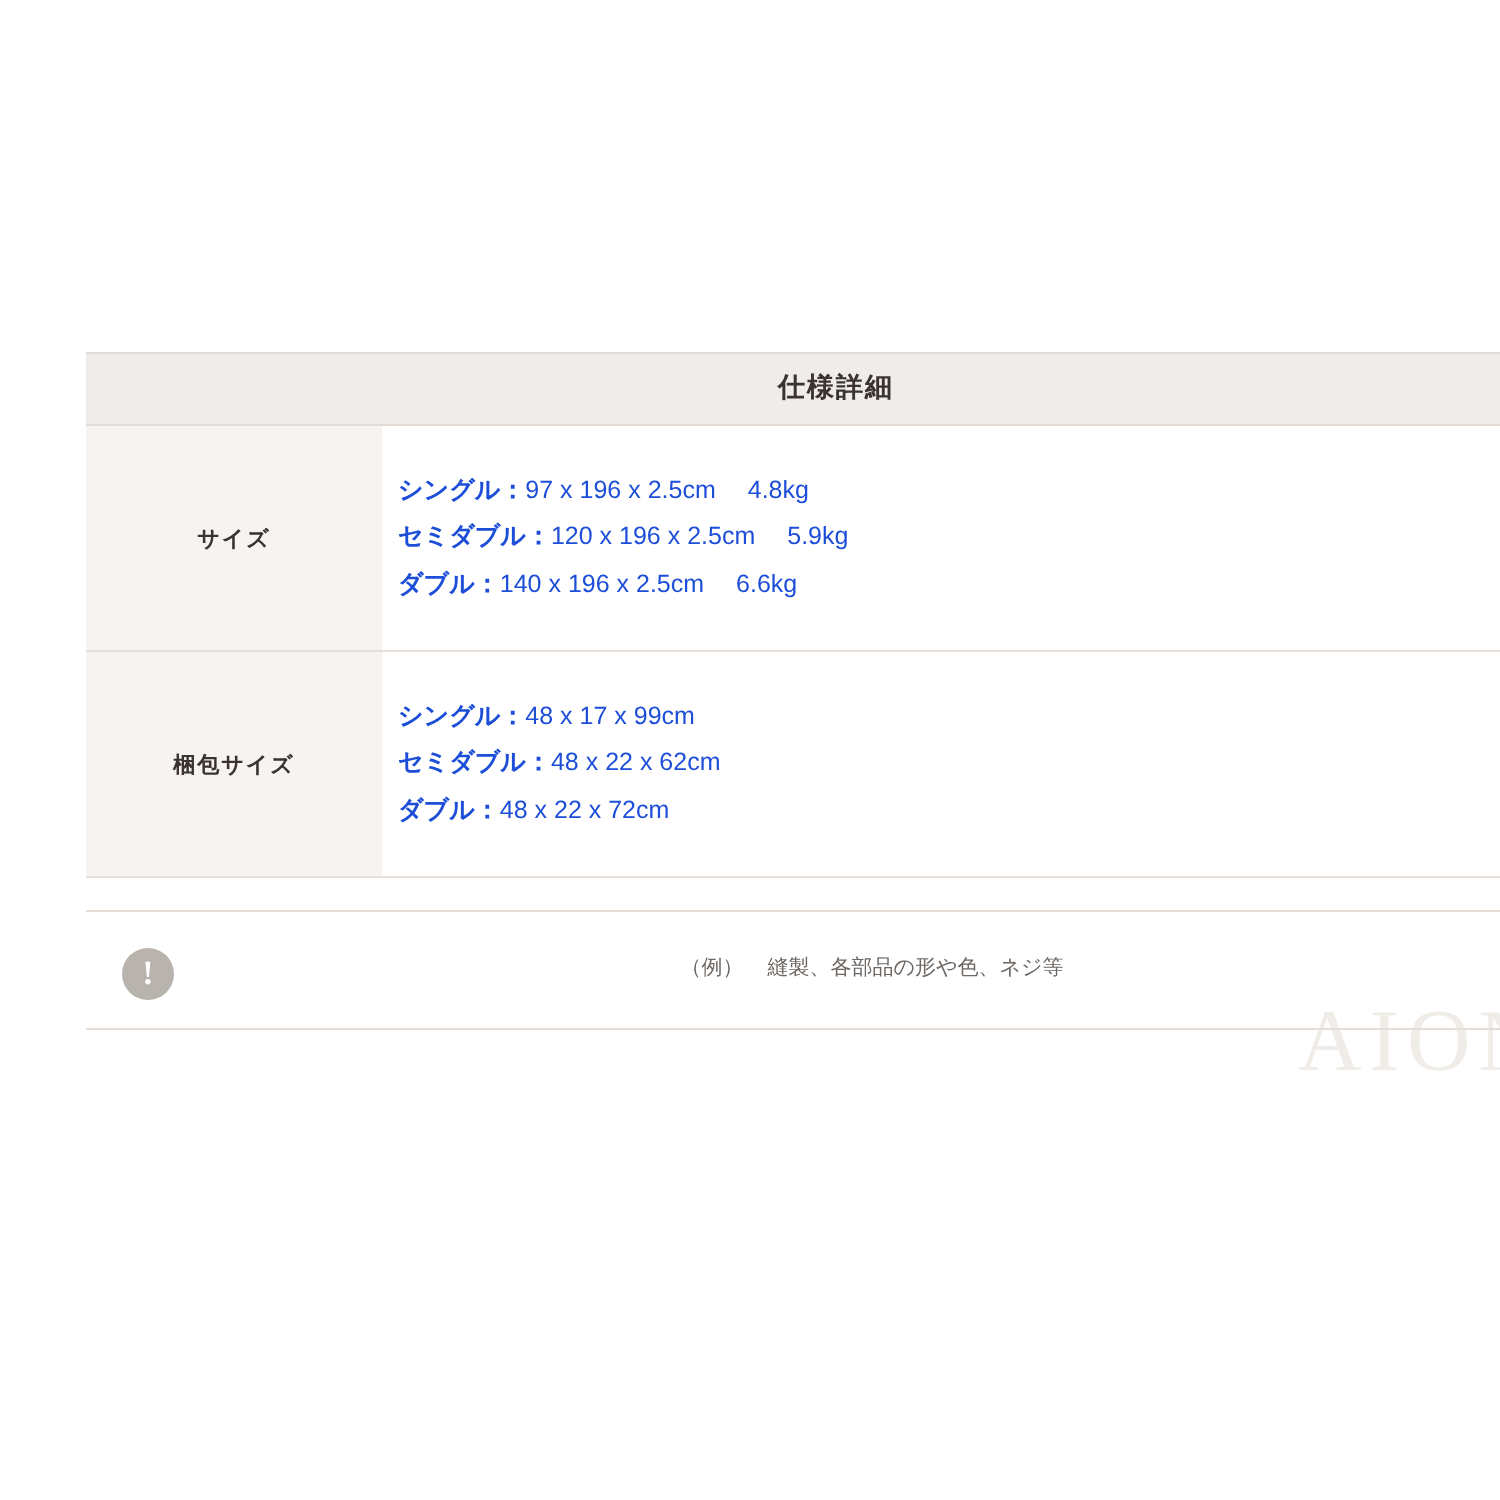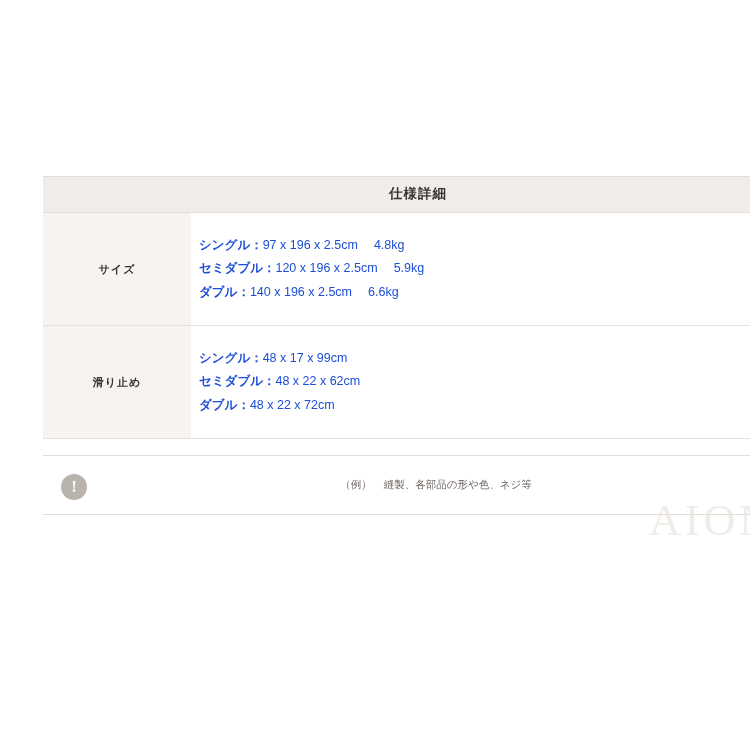--- a/index.html
+++ b/index.html
@@ -161,21 +161,21 @@
         <th>サイズ</th>
         <td class="val">
           <span class="line"><span class="lbl">シングル</span><span class="lbl">：</span><span>97 x 196 x 2.5cm</span><span class="gap"></span><span>4.8kg</span></span>
           <span class="line"><span class="lbl">セミダブル</span><span class="lbl">：</span><span>120 x 196 x 2.5cm</span><span class="gap"></span><span>5.9kg</span></span>
           <span class="line"><span class="lbl">ダブル</span><span class="lbl">：</span><span>140 x 196 x 2.5cm</span><span class="gap"></span><span>6.6kg</span></span>
         </td>
       </tr>
 
 
       <tr class="row-pack">
-        <th>滑り止め</th>
+        <th>梱包サイズ</th>
         <td class="val">
           <span class="line"><span class="lbl">シングル</span><span class="lbl">：</span><span>48 x 17 x 99cm</span></span>
           <span class="line"><span class="lbl">セミダブル</span><span class="lbl">：</span><span>48 x 22 x 62cm</span></span>
           <span class="line"><span class="lbl">ダブル</span><span class="lbl">：</span><span>48 x 22 x 72cm</span></span>
         </td>
       </tr>
     </tbody>
   </table>
 
   <div class="notice">

